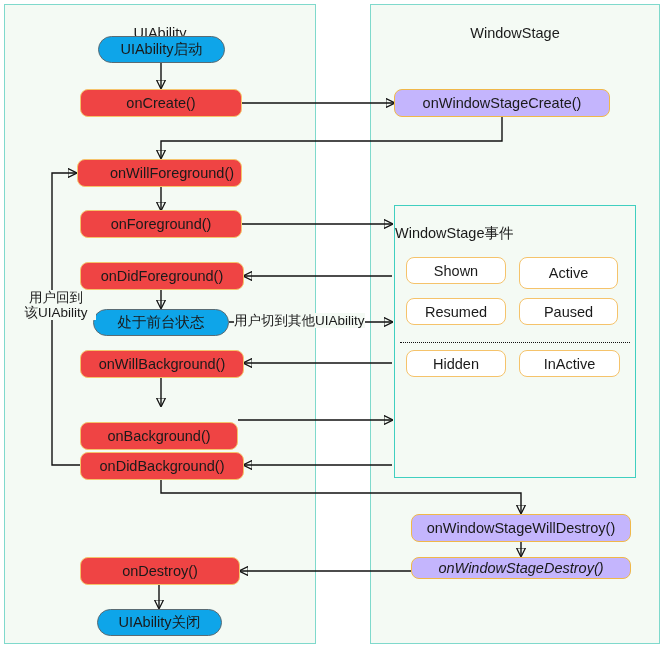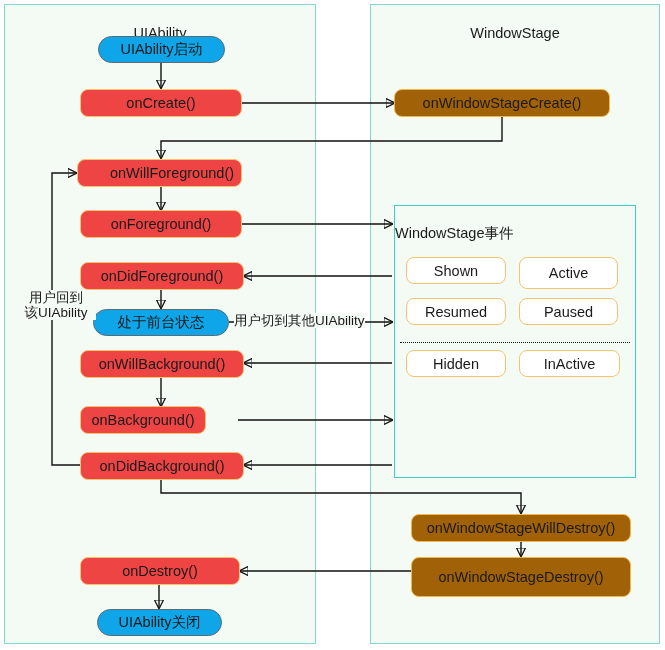--- a/index.html
+++ b/index.html
@@ -41,21 +41,21 @@
     font-size: 14.5px;
     color: #1a1a1a;
     white-space: nowrap;
   }
   .node-white {
     background: #ef4444;
     border: 1.3px solid #f5c36b;
     border-radius: 8px;
   }
   .node-orange {
-    background: #a16207;
+    background: #c4b5fd;
     border: 1.3px solid #f0b849;
     border-radius: 8px;
   }
   .node-teal {
     background: #0ea5e9;
     border: 1.3px solid #5a6b73;
     border-radius: 999px;
   }
   .node-event {
     background: #ffffff;
@@ -210,21 +210,21 @@
   </div>
 
   <div class="node node-teal" style="left:93px; top:309px; width:136px; height:27px;">
     <span>处于前台状态</span>
   </div>
 
   <div class="node node-white" style="left:80px; top:350px; width:164px; height:28px;">
     <span>onWillBackground()</span>
   </div>
 
-  <div class="node node-white" style="left:80px; top:406px; width:126px; height:28px;">
+  <div class="node node-white" style="left:80px; top:422px; width:158px; height:28px;">
     <span>onBackground()</span>
   </div>
 
   <div class="node node-white" style="left:80px; top:452px; width:164px; height:28px;">
     <span>onDidBackground()</span>
   </div>
 
   <div class="node node-white" style="left:80px; top:557px; width:160px; height:28px;">
     <span>onDestroy()</span>
   </div>
@@ -234,21 +234,21 @@
   </div>
 
   <div class="node node-orange" style="left:394px; top:89px; width:216px; height:28px;">
     <span>onWindowStageCreate()</span>
   </div>
 
   <div class="node node-orange" style="left:411px; top:514px; width:220px; height:28px;">
     <span>onWindowStageWillDestroy()</span>
   </div>
 
-  <div class="node node-orange" style="left:411px; top:557px; width:220px; height:40px;">
+  <div class="node node-orange" style="left:411px; top:557px; width:220px; height:22px;font-style:italic;">
     <span>onWindowStageDestroy()</span>
   </div>
 
   <div class="edge-label two-line" style="left:16px; top:290px; width:80px;">
     <div>用户回到</div>
     <div>该UIAbility</div>
   </div>
 
   <div class="edge-label" style="left:234px; top:313px;">
     <span>用户切到其他UIAbility</span>

